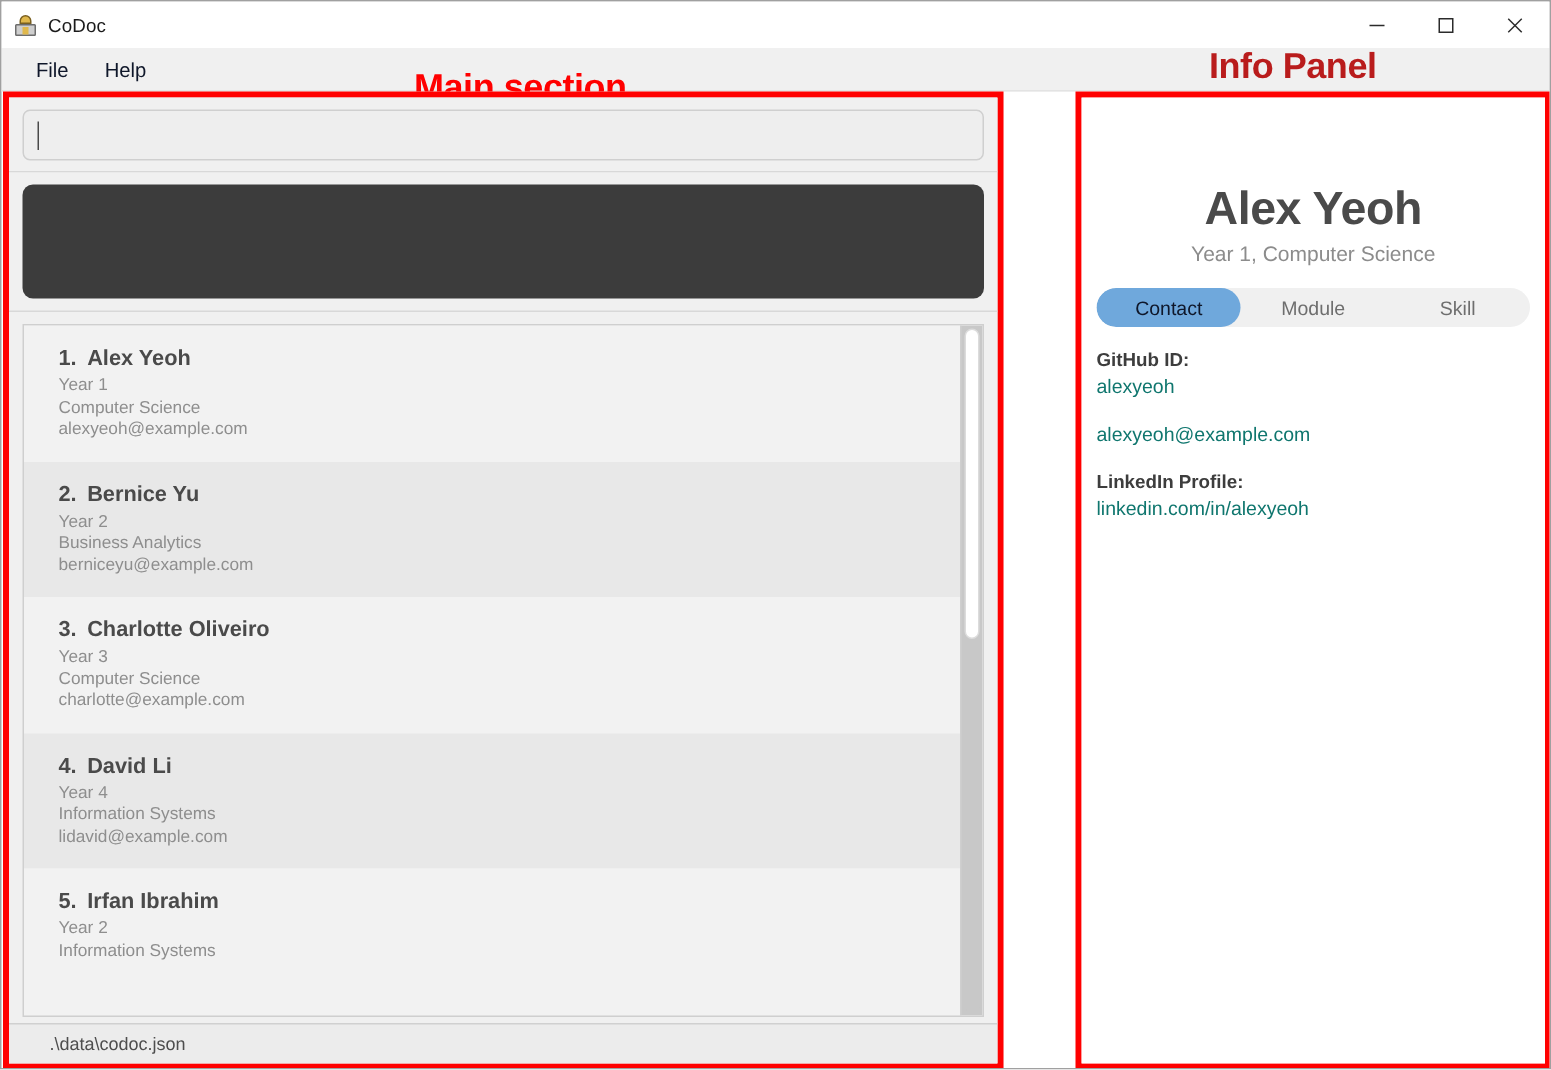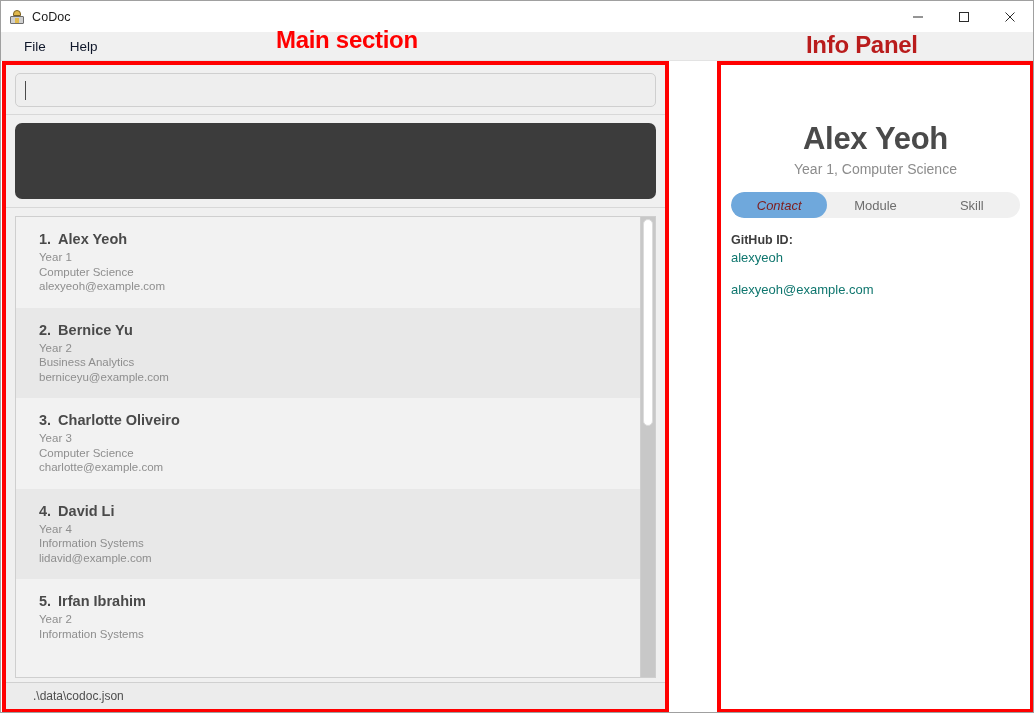--- a/index.html
+++ b/index.html
@@ -245,22 +245,21 @@
   }
   .tab {
     flex: 1;
     display: flex; align-items: center; justify-content: center;
     font-size: 13px;
     color: #6e6e6e;
     border-radius: 13px;
   }
   .tab.active {
     background: #6fa8dc;
-    color: #7f1d1d;
-    font-style: italic;
+    color: #0f172a;
   }
   .fields {
     margin-top: 14px;
   }
   .field { margin-bottom: 15px; }
   .field-label {
     font-size: 12.5px;
     font-weight: bold;
     color: #3d3d3d;
     line-height: 17px;
@@ -273,21 +272,21 @@
 
   
   .annot {
     position: absolute;
     font-size: 24px;
     font-weight: bold;
     color: #ff0000;
     white-space: nowrap;
     letter-spacing: -0.3px;
   }
-  #annot-main { left: 275px; top: 25px; }
+  #annot-main { left: 275px; top: 44px; }
   #annot-info { left: 805px; top: 30px; }
 </style>
 </head>
 <body>
 
 <div id="app">
 
   <div class="titlebar">
     <div class="title-icon">
       <div class="head"></div>
@@ -411,17 +410,21 @@
       </div>
 
       <div class="fields">
         <div class="field">
           <div class="field-label">GitHub ID:</div>
           <div class="field-value">alexyeoh</div>
         </div>
         <div class="field">
           <div class="field-value">alexyeoh@example.com</div>
         </div>
+        <div class="field">
+          <div class="field-label">LinkedIn Profile:</div>
+          <div class="field-value">linkedin.com/in/alexyeoh</div>
+        </div>
       </div>
     </div>
   </div>
 
 </div>
 
 </body></html>

